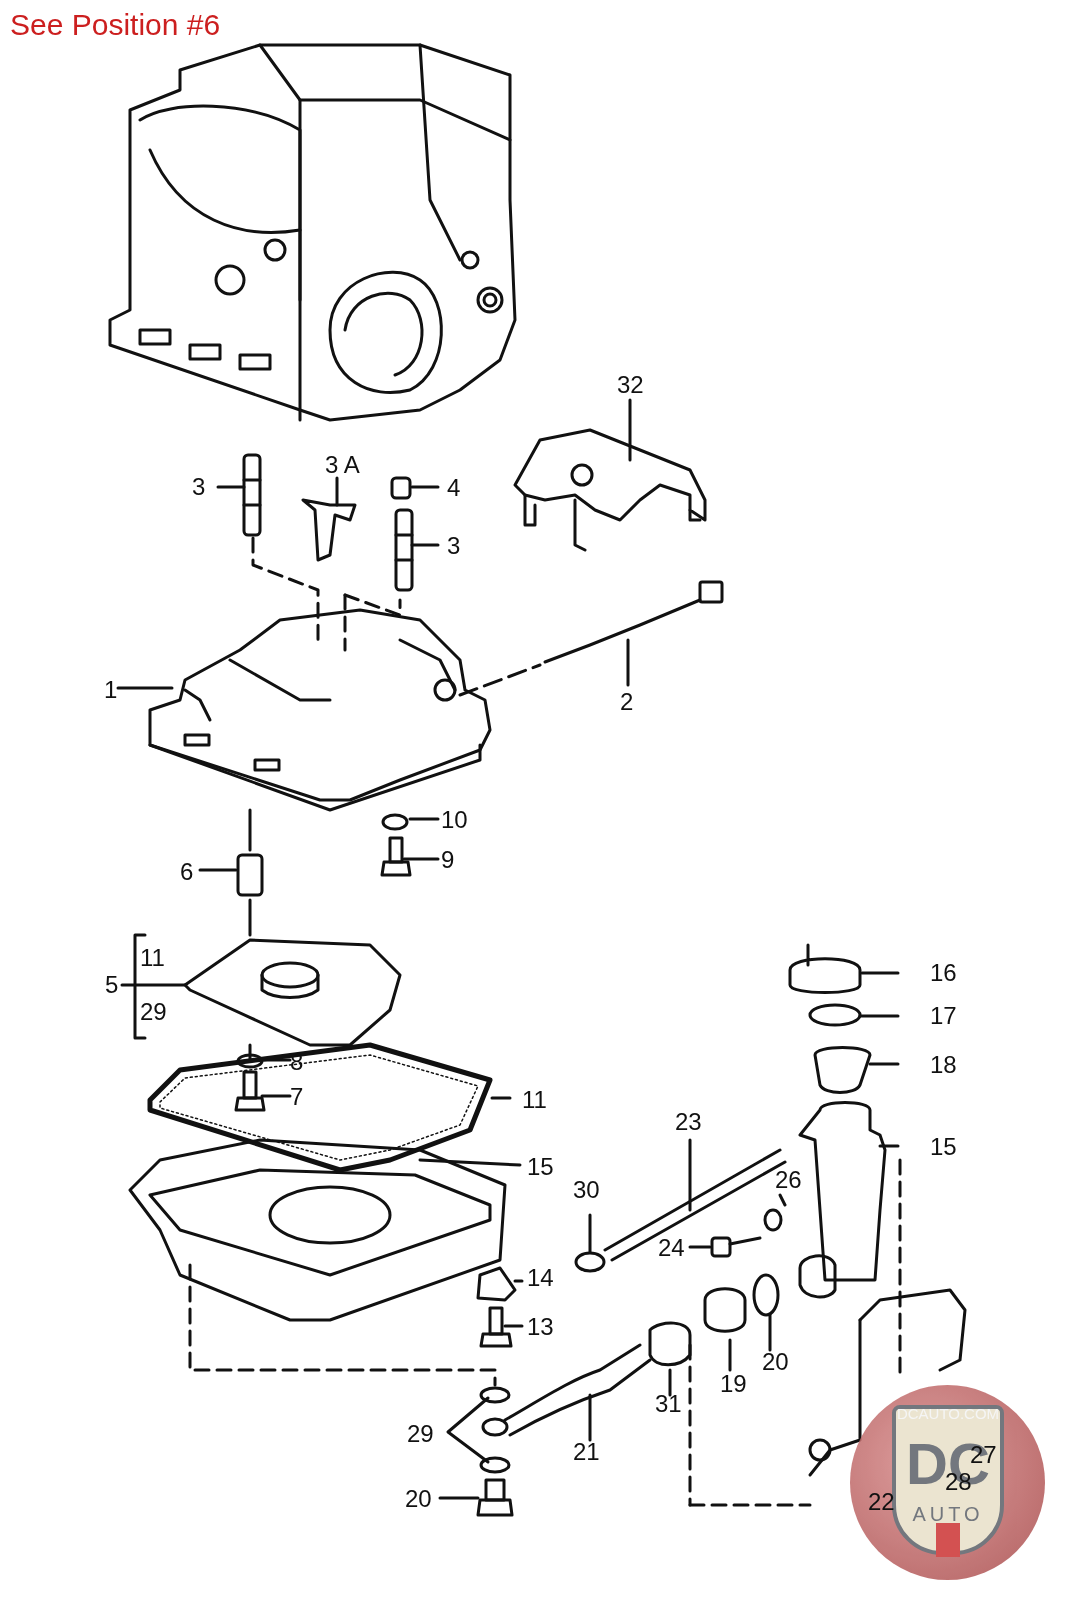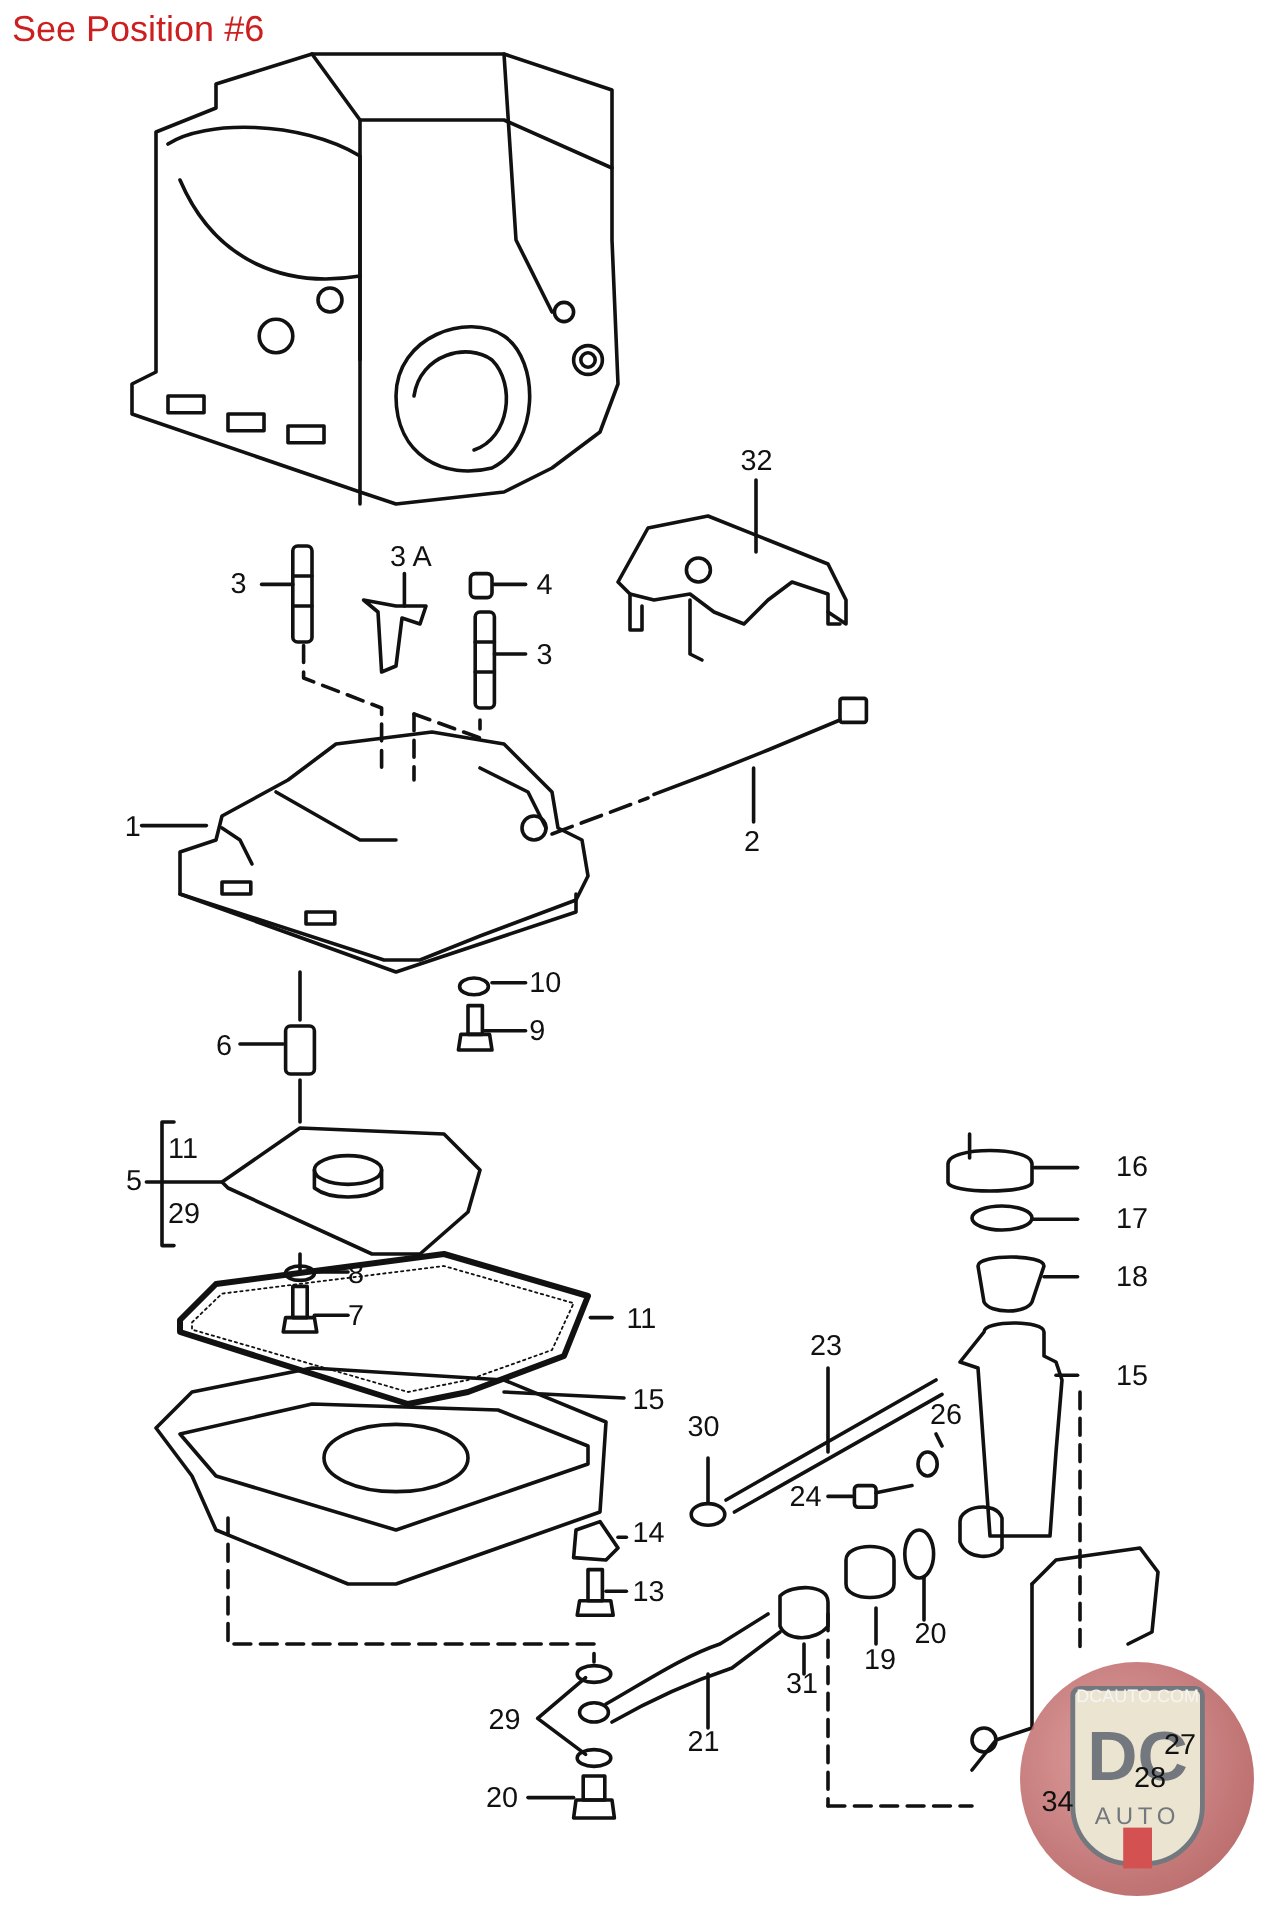--- a/index.html
+++ b/index.html
@@ -221,16 +221,16 @@
   <div class="lbl" style="left:405px;top:1487px;">20</div>
 
   <div class="watermark">
     <div class="wm-shield"></div>
     <div class="wm-bar"></div>
     <div class="wm-text">DCAUTO.COM</div>
     <div class="wm-dc">DC</div>
     <div class="wm-auto">AUTO</div>
   </div>
 
-  <div class="lbl" style="left:868px;top:1490px;">34</div>
+  <div class="lbl" style="left:868px;top:1490px;">22</div>
   <div class="lbl" style="left:945px;top:1470px;">28</div>
   <div class="lbl" style="left:970px;top:1443px;">27</div>
 </div>
 
 </body></html>

